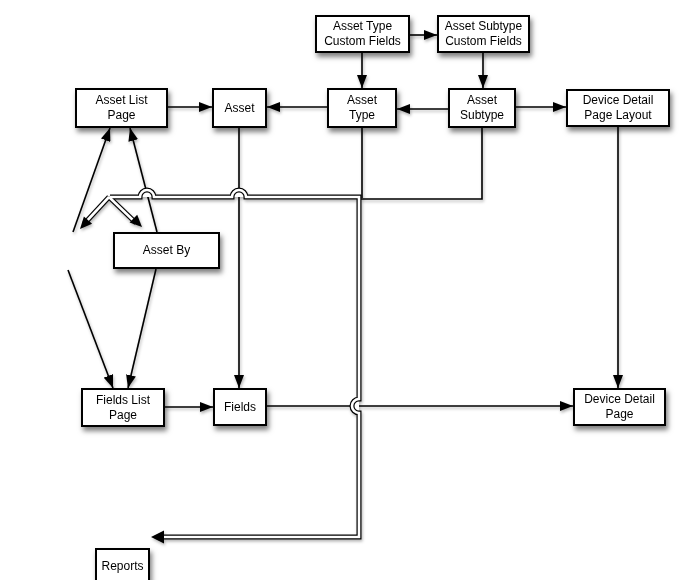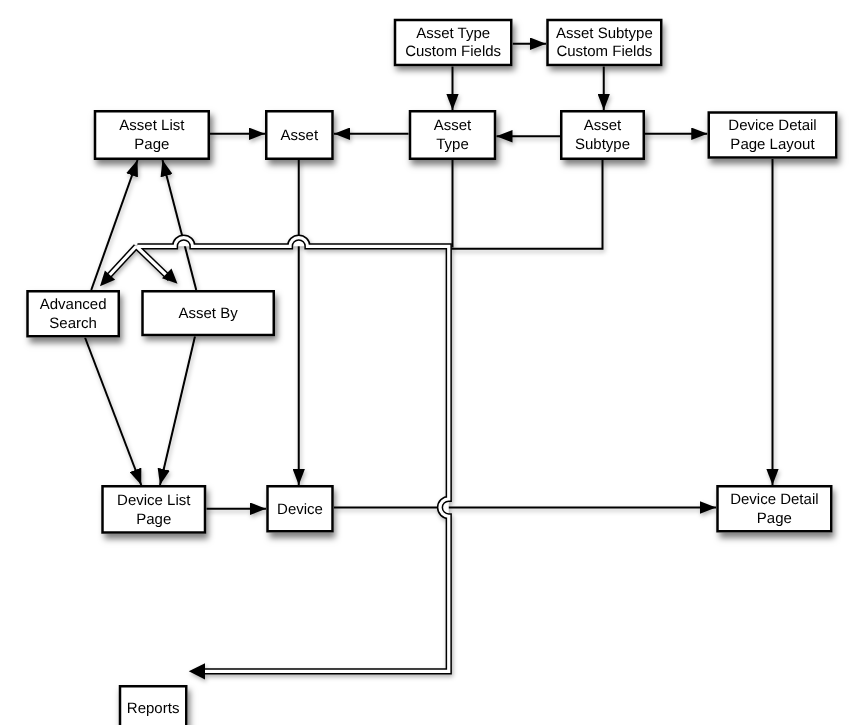--- a/index.html
+++ b/index.html
@@ -112,36 +112,32 @@
   <div class="node" style="left:448px;top:88px;width:68px;height:40px">
     <span class="lbl">Asset
 Subtype</span>
   </div>
 
   <div class="node" style="left:566px;top:89px;width:104px;height:38px">
     <span class="lbl">Device Detail
 Page Layout</span>
   </div>
 
-  <div class="node" style="left:21px;top:232px;width:75px;height:38px">
-    <span class="lbl">Advanced
-Search</span>
-  </div>
 
   <div class="node" style="left:113px;top:232px;width:107px;height:37px">
     <span class="lbl">Asset By</span>
   </div>
 
   <div class="node" style="left:81px;top:388px;width:84px;height:39px">
-    <span class="lbl">Device List
+    <span class="lbl">Fields List
 Page</span>
   </div>
 
   <div class="node" style="left:213px;top:388px;width:54px;height:38px">
-    <span class="lbl">Device</span>
+    <span class="lbl">Fields</span>
   </div>
 
   <div class="node" style="left:573px;top:388px;width:93px;height:38px">
     <span class="lbl">Device Detail
 Page</span>
   </div>
 
   <div class="node" style="left:95px;top:548px;width:55px;height:36px">
     <span class="lbl">Reports</span>
   </div>

